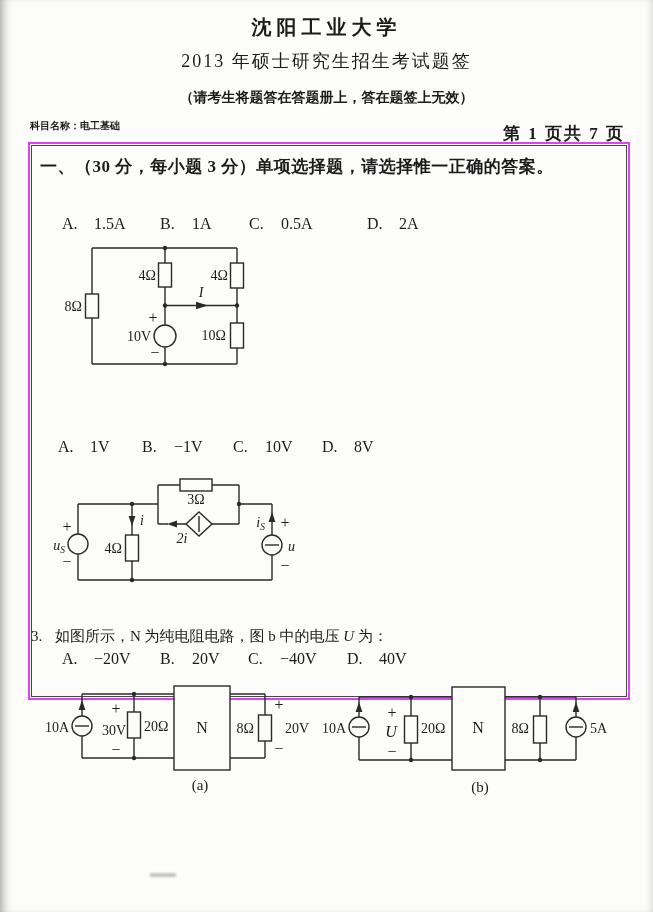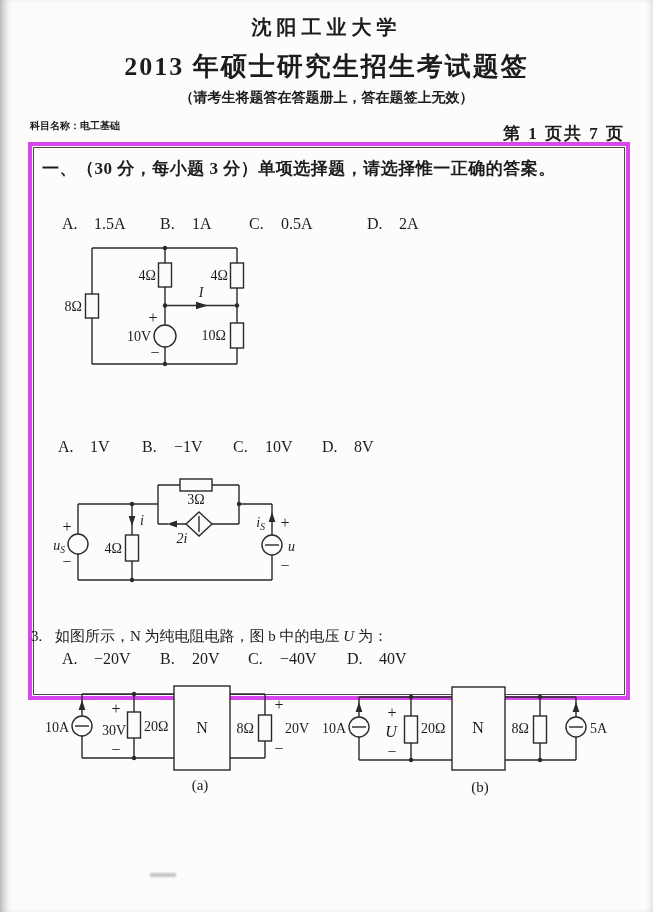--- a/index.html
+++ b/index.html
@@ -5,25 +5,25 @@
   * { margin:0; padding:0; box-sizing:border-box; }
   body { background:#9a9a98; font-family:"Liberation Serif", serif; }
   .page {
     position:relative; width:653px; height:912px; margin:0 auto;
     background:#fcfcfa; color:#1c1c1c; overflow:hidden;
     box-shadow: inset 10px 0 12px -9px rgba(0,0,0,.45), inset -6px 0 8px -6px rgba(0,0,0,.2);
   }
   .abs { position:absolute; }
   .center { left:0; width:100%; text-align:center; }
   .uni { top:14px; font-size:20px; font-weight:bold; letter-spacing:5px; }
-  .title { top:49px; font-size:26px; font-weight:bold; letter-spacing:2px; }
+  .title { top:49px; font-size:18px; font-weight:normal; letter-spacing:2px; }
   .note { top:89px; font-size:14px; font-weight:bold; }
   .subject { left:30px; top:119px; font-size:10px; font-weight:bold;text-align:right; }
   .pageinfo { right:28px; top:122px; font-size:17px; font-weight:bold; letter-spacing:2px; }
-  .exam-box { left:28px; top:142px; width:602px; height:558px; border:4px solid #d946ef; }
+  .exam-box { left:28px; top:142px; width:602px; height:558px; border:2px solid #d946ef; }
   .exam-box::after { content:""; position:absolute; inset:1px; border:1px solid #4a4a48; pointer-events:none; }
   .section-heading { left:10px; top:11px; font-size:17px; font-weight:bold; letter-spacing:.5px; }
   .stem { font-size:15px; white-space:nowrap; }
   .qnum { display:inline-block; min-width:24px; }
   .var { font-family:"Liberation Serif", serif; font-style:italic; }
   sub.var-sub { font-size:10px; font-style:normal; }
   .opt { position:absolute; display:flex; font-size:16px; white-space:nowrap; }
   .opt .opt-key { display:inline-block; min-width:20px; }
   .opt .opt-val { margin-left:12px; }
   svg { position:absolute; overflow:visible; }

